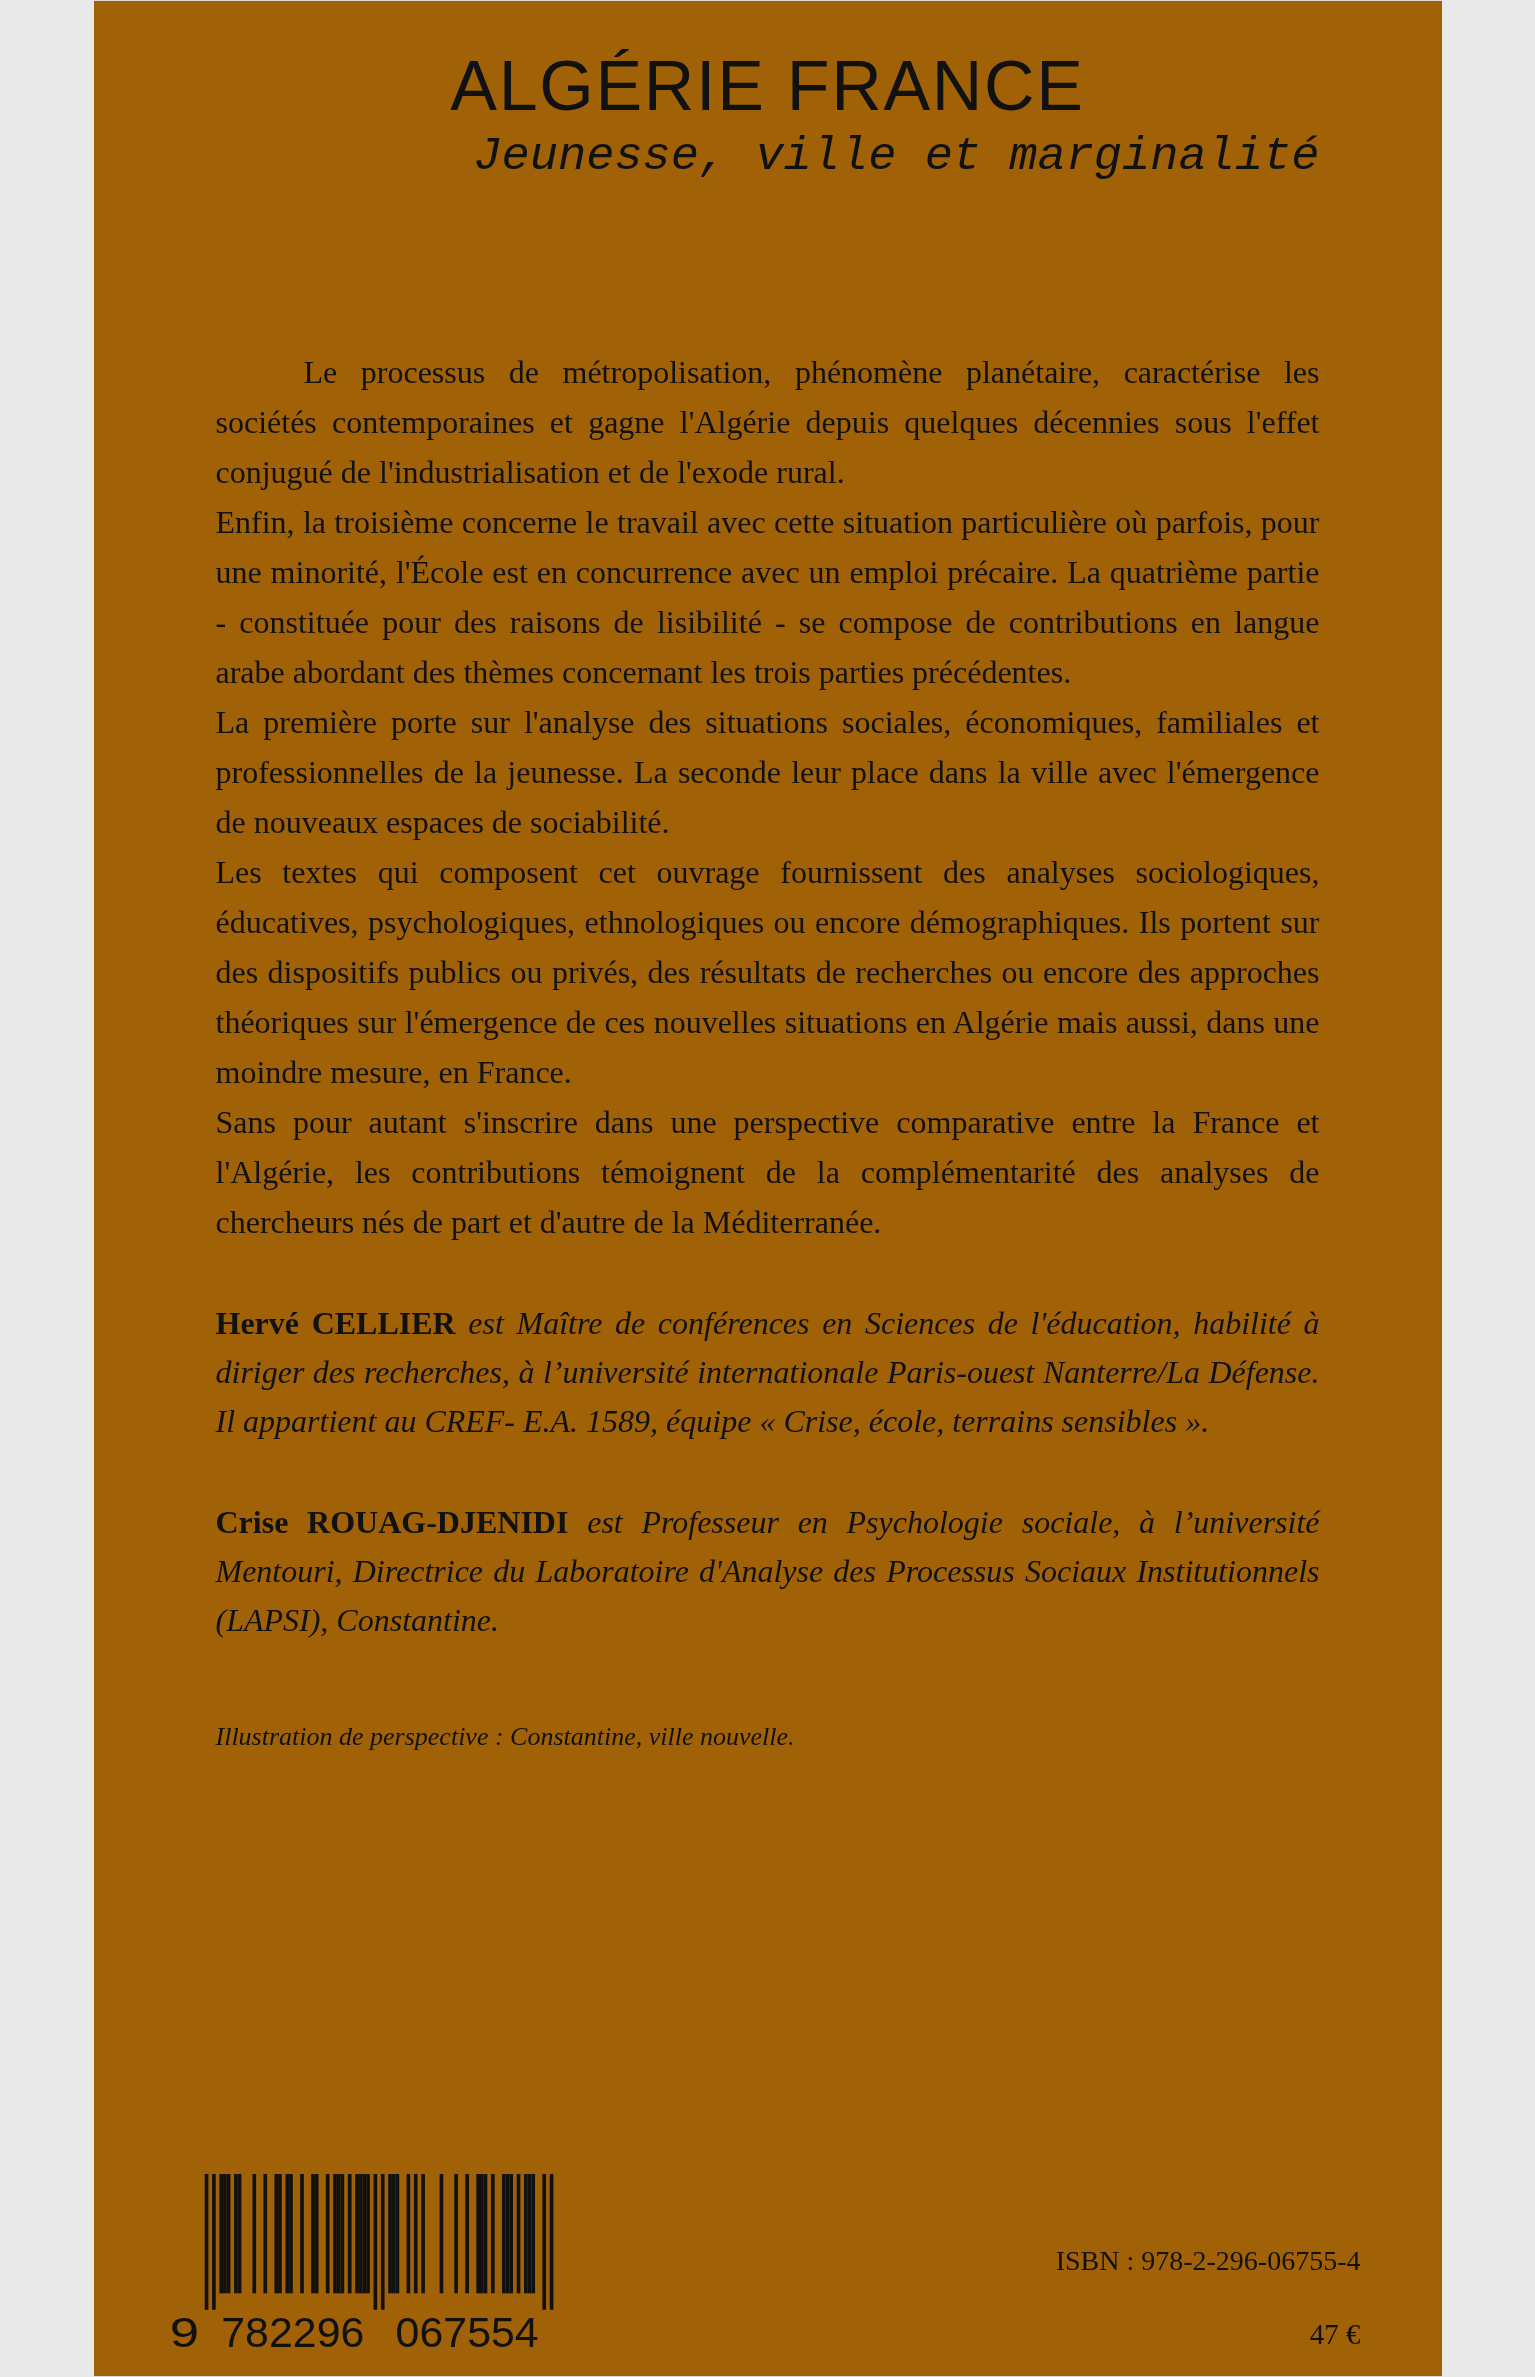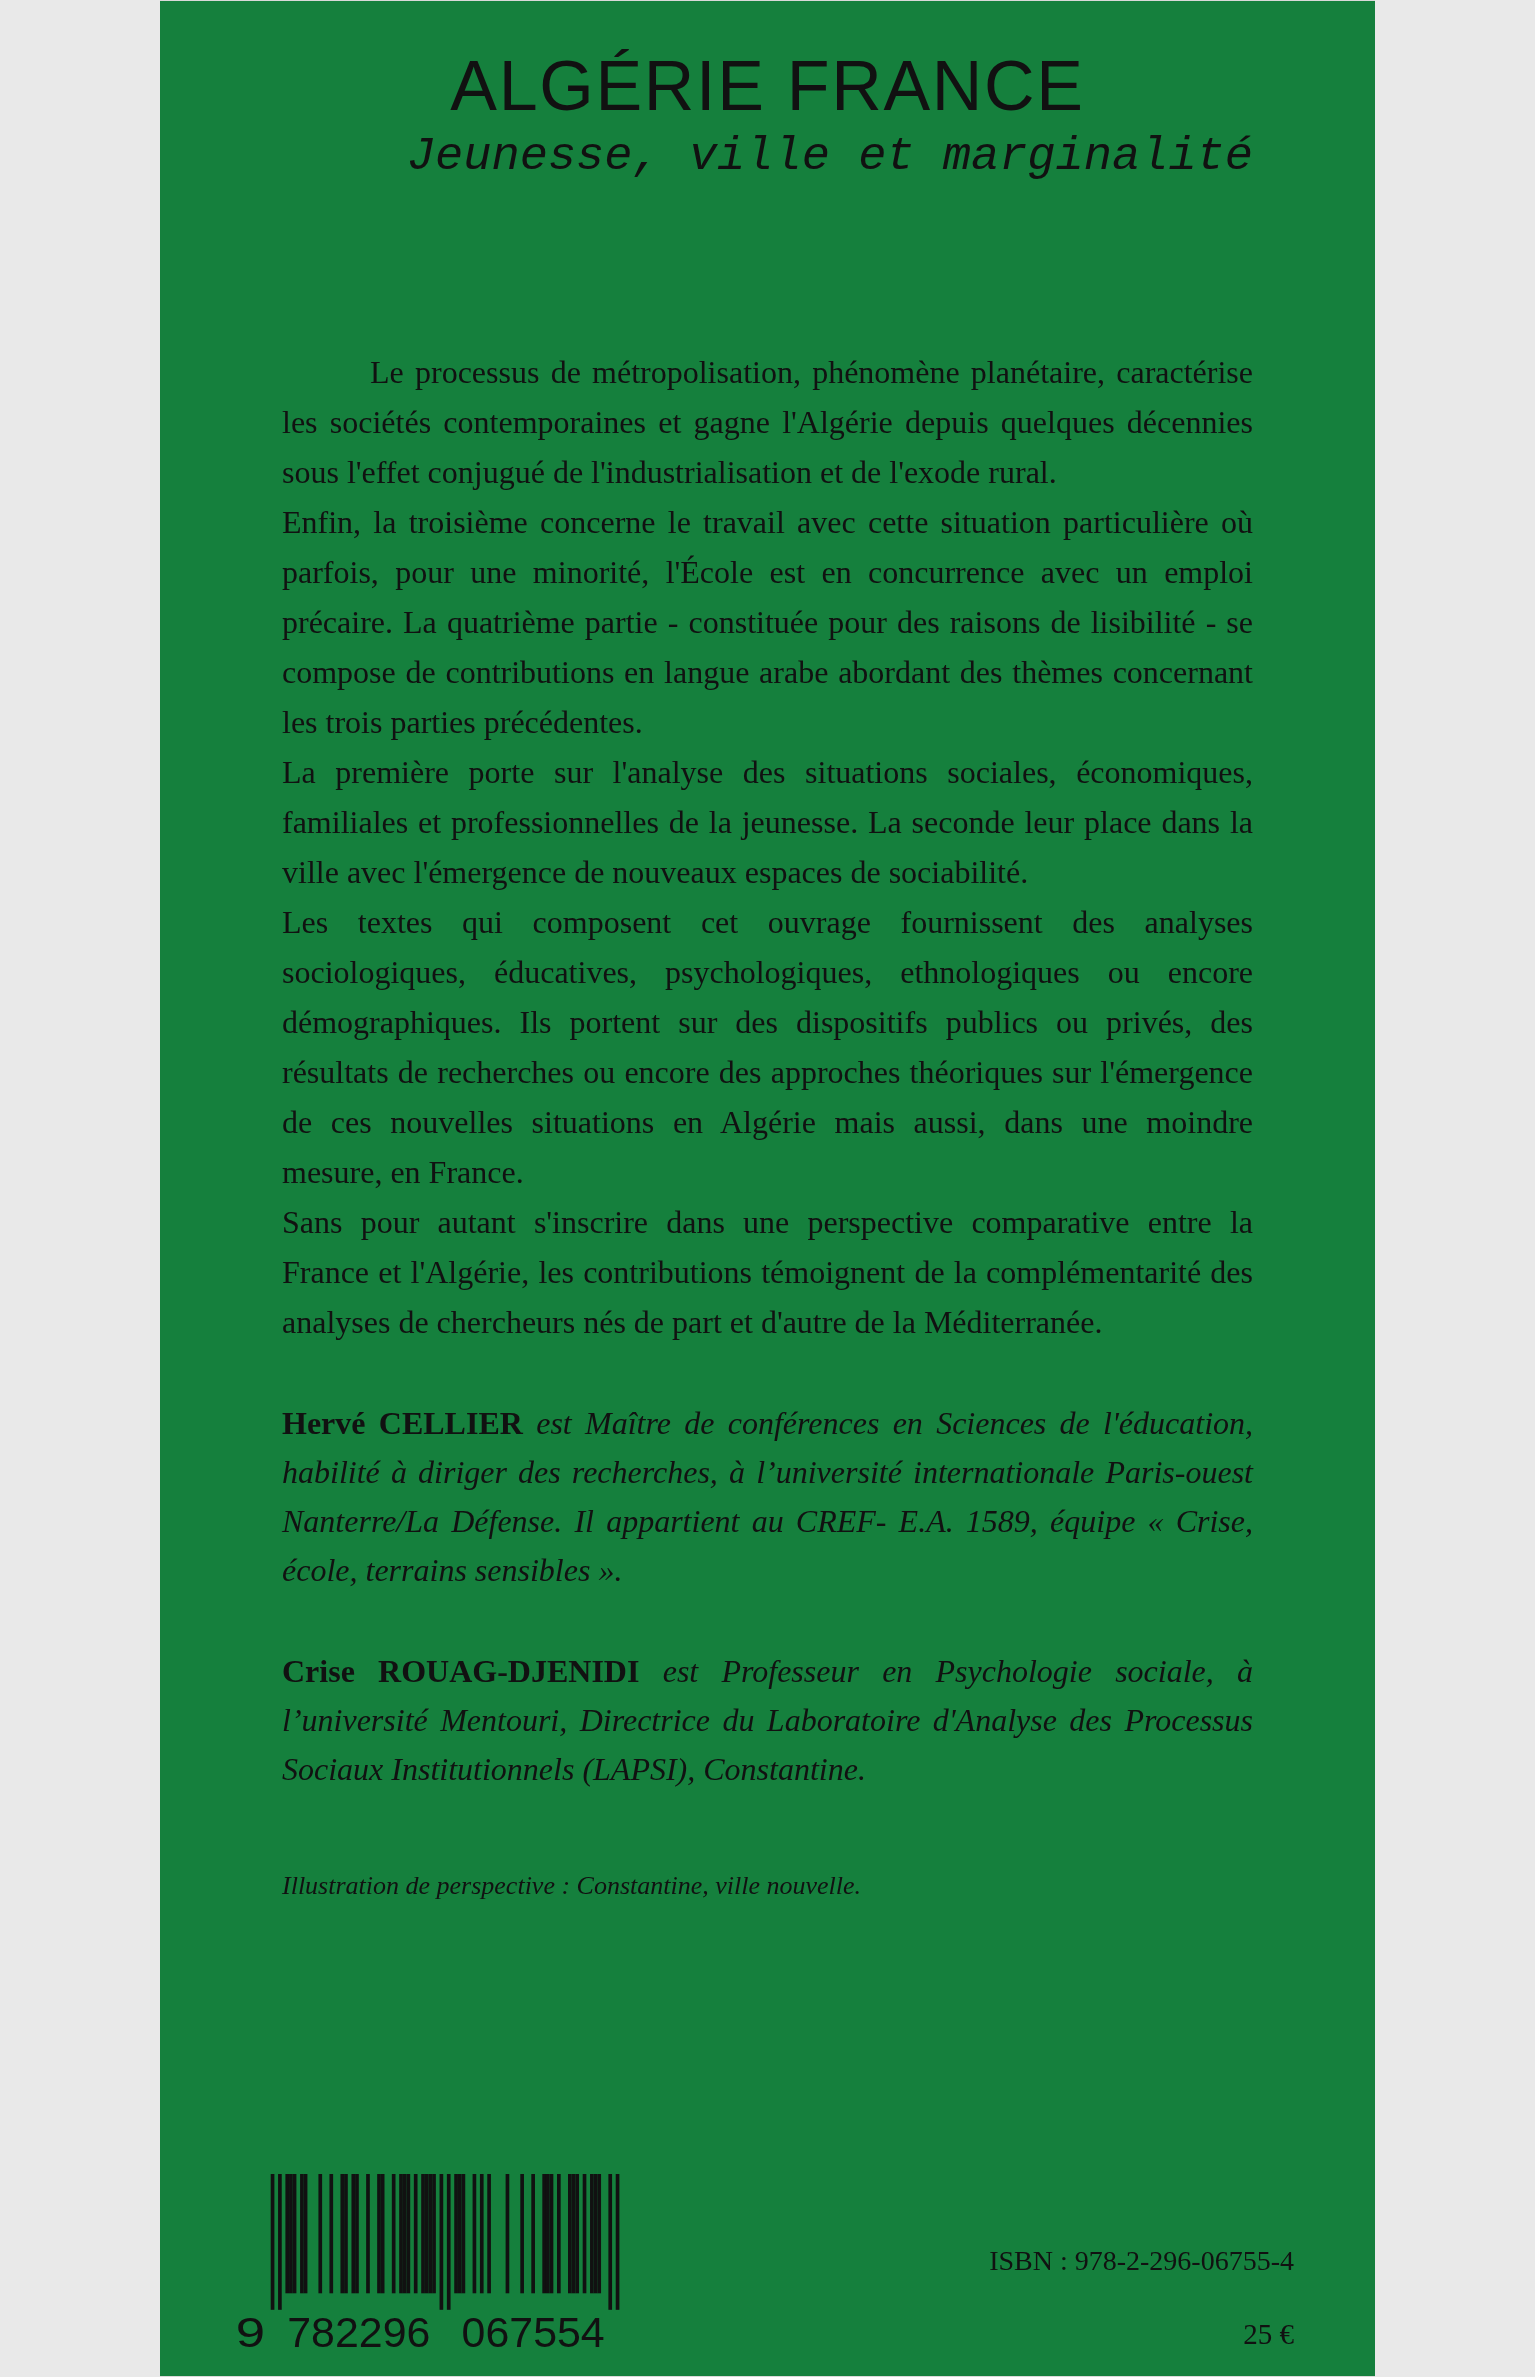--- a/index.html
+++ b/index.html
@@ -1,21 +1,21 @@
 <!DOCTYPE html>
 <html lang="fr" style="font-size:13.4px"><head>
 <meta charset="utf-8">
 <style>
   html,body{margin:0;padding:0;background:#e9e9e9;}
   .page{
     position:relative;
-    width:1215px;
+    width:1348px;
     height:2377px;
     margin:0 auto;
-    background:#15803d;
+    background:#a16207;
     color:#111;
     font-family:"Liberation Serif", serif;
     box-sizing:border-box;
     border-top:0.8px solid #d9d9d9;
     border-bottom:0.8px solid #d9d9d9;
     overflow:hidden;
   }
   .content{
     padding:49px 122px 0 122px;
   }
@@ -157,15 +157,15 @@
         <rect x="396" y="0" width="4" height="130" fill="#111111"></rect>
         <rect x="408" y="0" width="4" height="148" fill="#111111"></rect>
         <rect x="416" y="0" width="4" height="148" fill="#111111"></rect>
         <text x="2" y="188" font-size="46" font-family="Liberation Sans, sans-serif" fill="#111111" textLength="32" lengthAdjust="spacingAndGlyphs">9</text>
         <text x="58" y="188" font-size="46" font-family="Liberation Sans, sans-serif" fill="#111111" textLength="156" lengthAdjust="spacingAndGlyphs">782296</text>
         <text x="248" y="188" font-size="46" font-family="Liberation Sans, sans-serif" fill="#111111" textLength="156" lengthAdjust="spacingAndGlyphs">067554</text>
       </svg>
   </div>
 
   <div class="isbn">ISBN : 978-2-296-06755-4</div>
-  <div class="price">25 €</div>
+  <div class="price">47 €</div>
 </div>
 
 
 </body></html>

